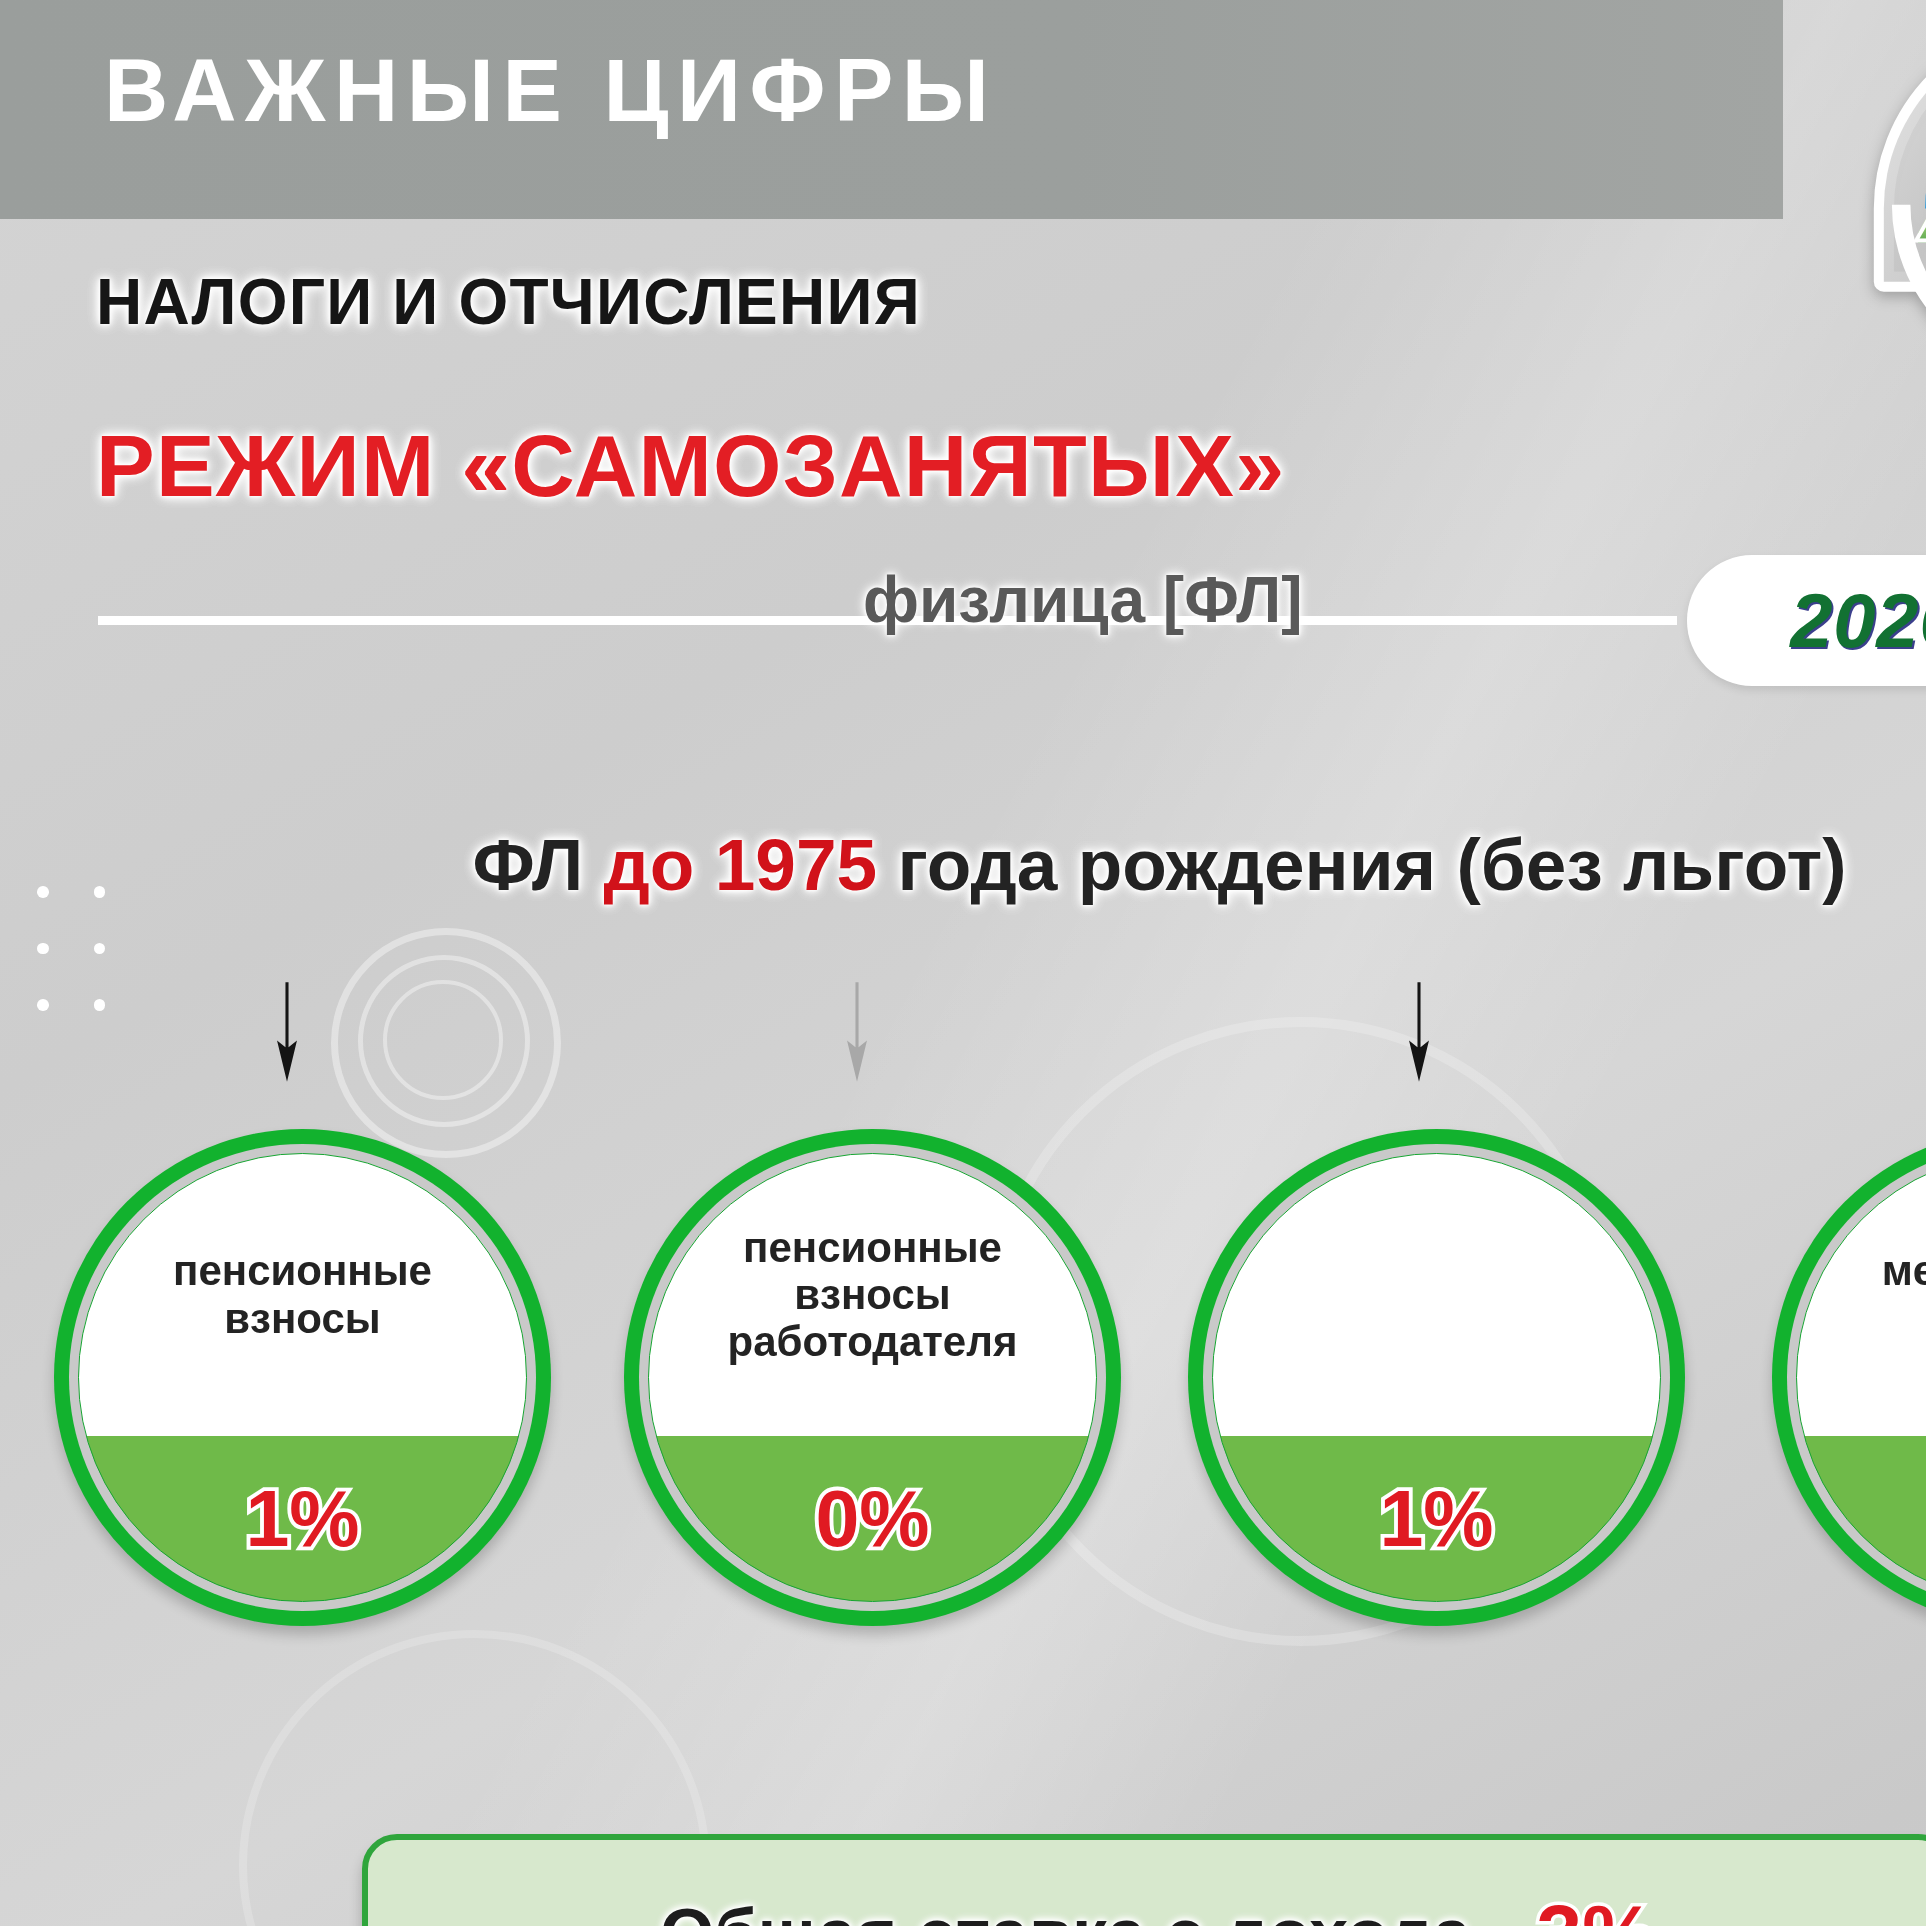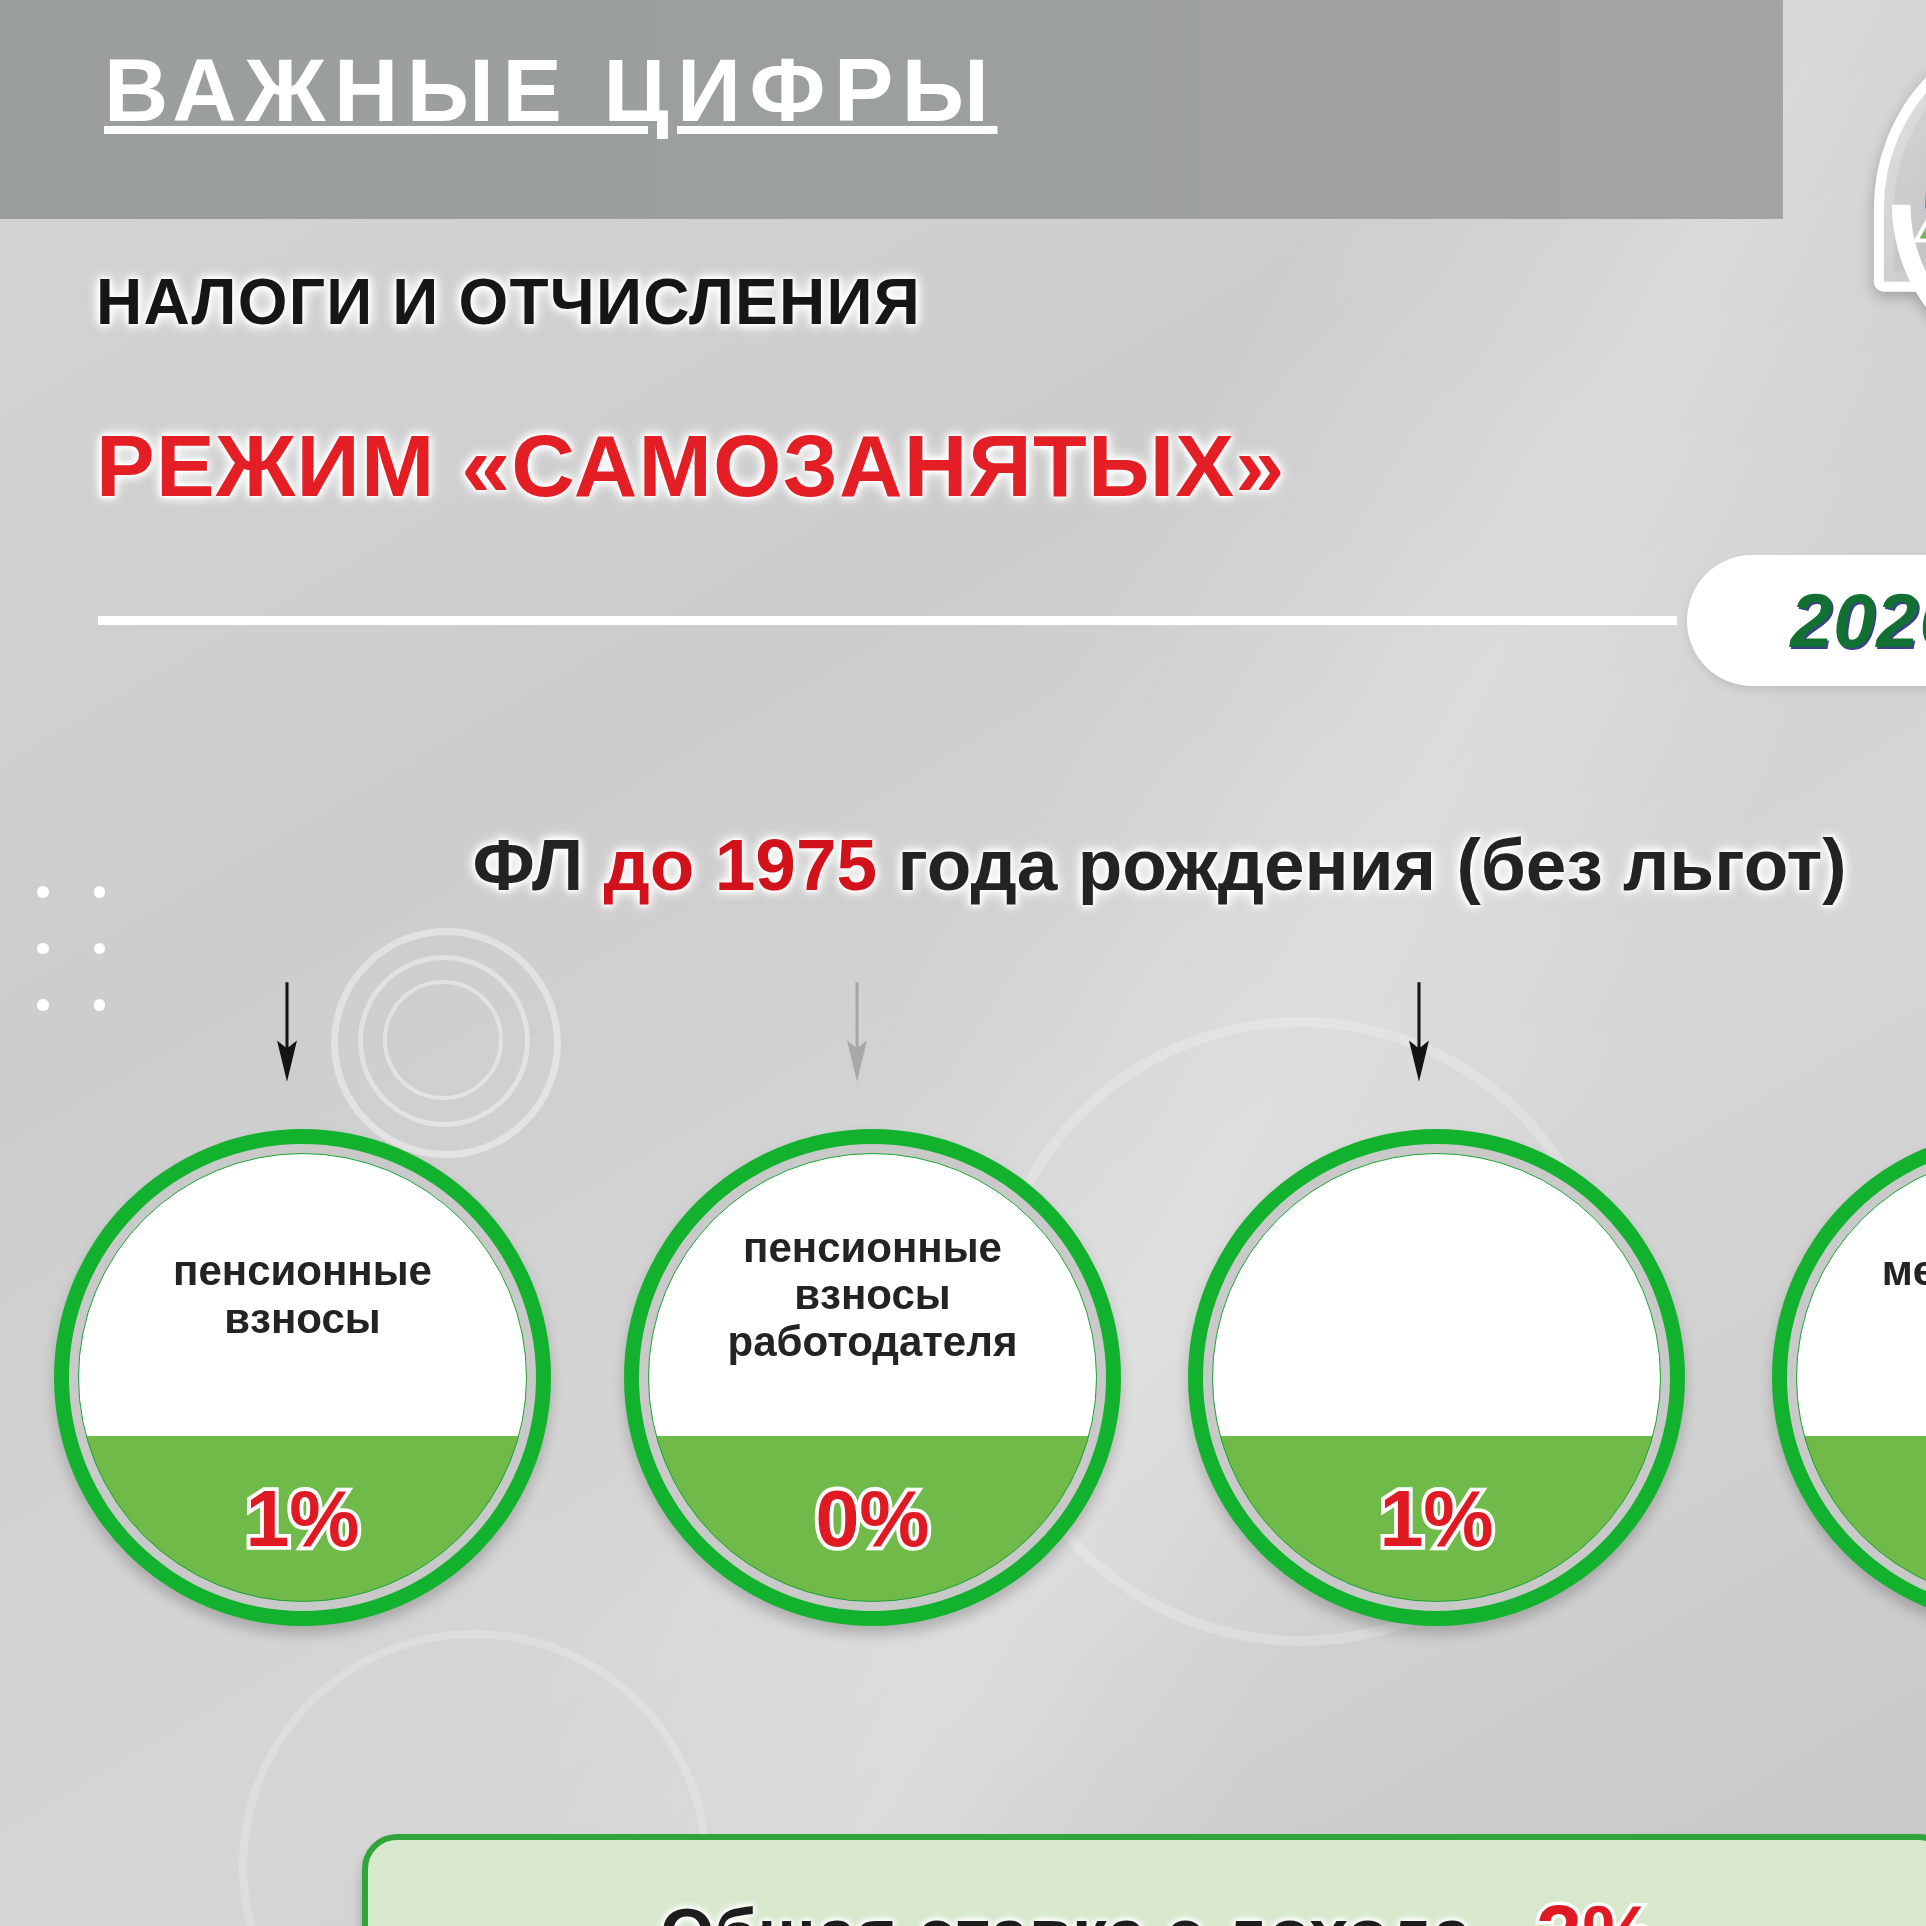--- a/index.html
+++ b/index.html
@@ -58,21 +58,20 @@
   .header-title {
     position: absolute;
     left: 104px;
     top: 46px;
     font-size: 89px;
     font-weight: bold;
     color: #ffffff;
     letter-spacing: 8.5px;
     line-height: 1;
     white-space: nowrap;
-    text-decoration: underline;
   }
 
   
   .logo {
     position: absolute;
     left: 1838px;
     top: 3.9px;
     width: 458px;
     height: 389px;
   }
@@ -366,20 +365,21 @@
         <span class="logo-word-inner">АКТИВ</span>
       </div>
 
     </div>
   </div>
 
   <div class="title-main">НАЛОГИ И ОТЧИСЛЕНИЯ</div>
   <div class="title-sub">РЕЖИМ «САМОЗАНЯТЫХ»</div>
 
   <div class="rule-row"></div>
+  <div class="subtitle">физлица [ФЛ]</div>
   <div class="year-pill">
     <span class="year-text">2026 год</span>
   </div>
 
   <div class="section-heading">
     <span>ФЛ </span><span class="hl">до 1975</span><span> года рождения (без льгот)</span>
   </div>
 
   <svg class="arrow" style="left:264px;" viewBox="0 0 120 260">
     <path d="M56 0 h8 v170 l22 -18 -26 108 -26 -108 22 18 Z" fill="#141414"></path>

